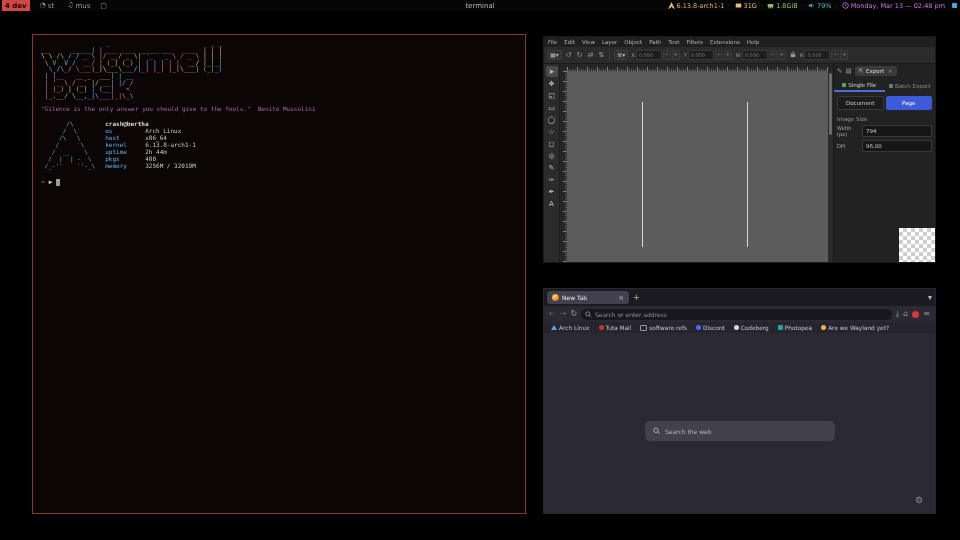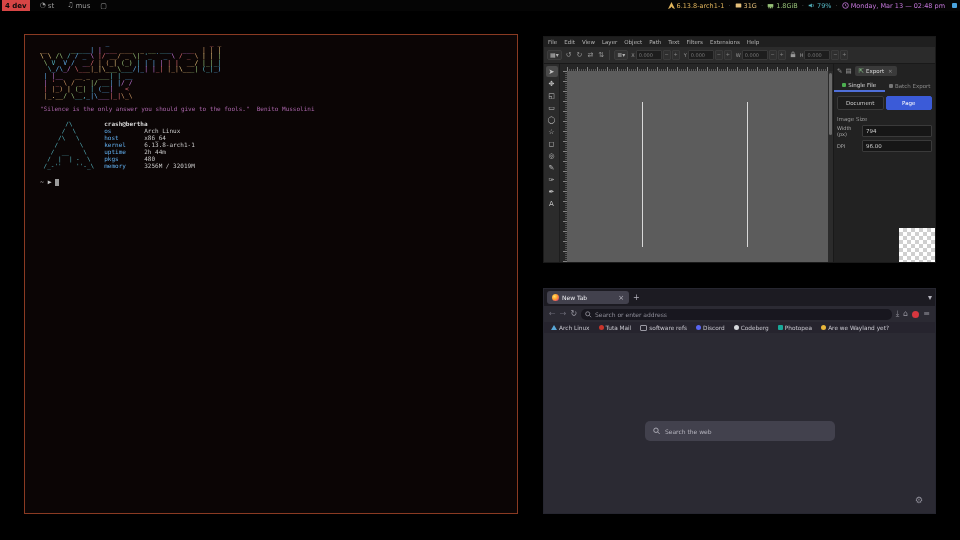--- a/index.html
+++ b/index.html
@@ -19,22 +19,22 @@
   #status{display:flex;align-items:center;gap:4px;padding-right:3px;z-index:2;}
   .seg{display:flex;align-items:center;gap:2px;font-size:6.5px;}
   .seg svg{display:block;}
   .sep{color:#555;font-size:7px;}
   .tray-dot{width:5px;height:5px;border-radius:1px;background:#4aa3dd;display:inline-block;margin-left:3px;}
 
   
   .window{position:absolute;box-sizing:border-box;}
 
   
-  #terminal{left:24px;top:34px;width:494px;height:480px;background:#0b0505;
-            border:1px solid #8a3a22;padding:5px 15px;color:#c8c8c8;}
+  #terminal{left:32px;top:34px;width:494px;height:480px;background:#0b0505;
+            border:1px solid #8a3a22;padding:5px 8px;color:#c8c8c8;}
   #banner{font-size:6.4px;line-height:6.6px;letter-spacing:0;}
   #quote{font-family:"DejaVu Sans Mono",monospace;font-size:6px;color:#a864a8;margin-top:6px;white-space:pre;}
   #fetch{display:flex;gap:10px;margin-top:8px;}
   #arch-logo{font-size:6px;line-height:7px;color:#56b6c2;}
   #fetch-info{font-family:"DejaVu Sans Mono",monospace;font-size:6px;line-height:7px;}
   #fetch-user{color:#d8d8d8;font-weight:bold;}
   .frow .flabel{color:#61afef;display:inline-block;width:40px;}
   .frow .fvalue{color:#c8c8c8;}
   #prompt-line{margin-top:9px;font-family:"DejaVu Sans Mono",monospace;font-size:6.5px;color:#c8c8c8;display:flex;align-items:center;gap:3px;}
   #cursor{display:inline-block;width:4px;height:7px;background:#9a9a9a;}
@@ -130,20 +130,21 @@
       <span class="ws">
         <span class="ws-ic">◔</span>
         <span>st</span>
       </span>
       <span class="ws">
         <span class="ws-ic">♫</span>
         <span>mus</span>
       </span>
       <span class="layout-ic">▢</span>
     </div>
+  <div id="bar-title">terminal</div>
   <div id="status">
       <span class="seg" style="color: rgb(224, 180, 92);">
         <span>
           <svg width="7" height="7" viewBox="0 0 10 10">
             <path d="M5 0 L10 10 L6.5 8.5 L5 6.5 L3.5 8.5 L0 10 Z" fill="currentColor"></path>
           </svg>
         </span>
         <span>6.13.8-arch1-1</span>
       </span>
       <span class="sep">·</span>

